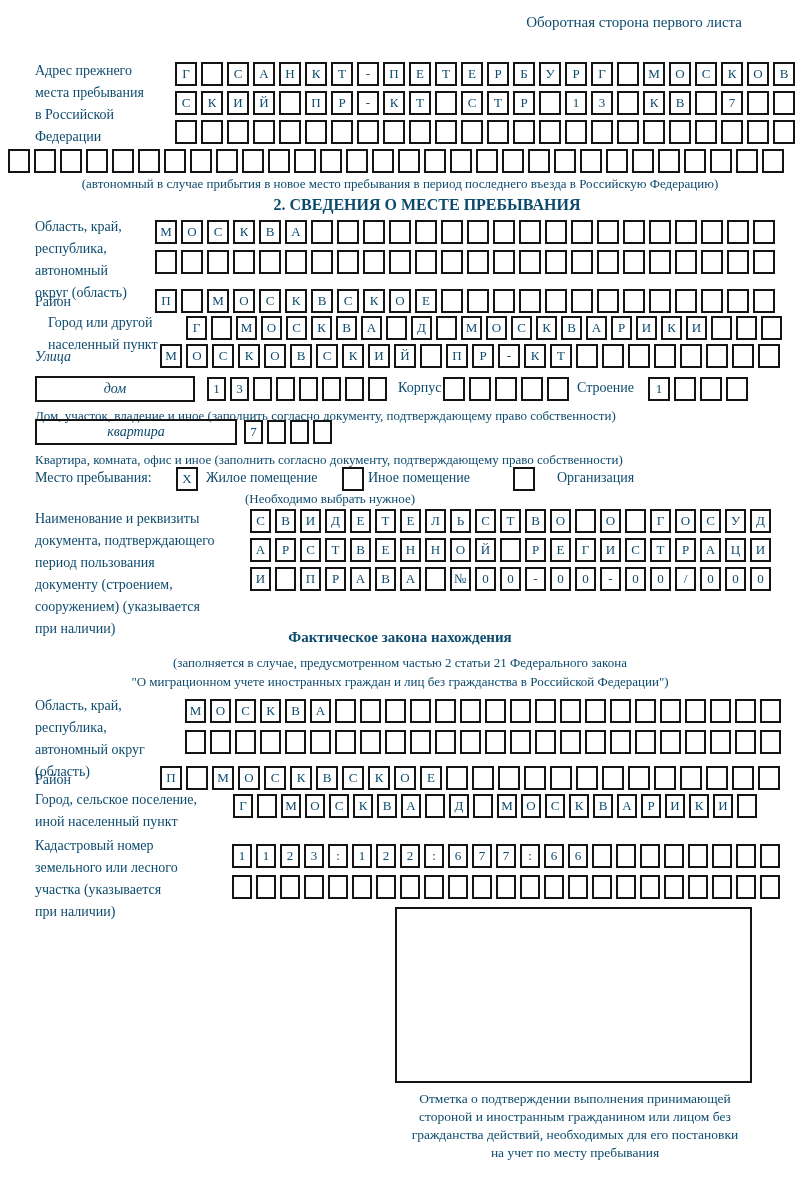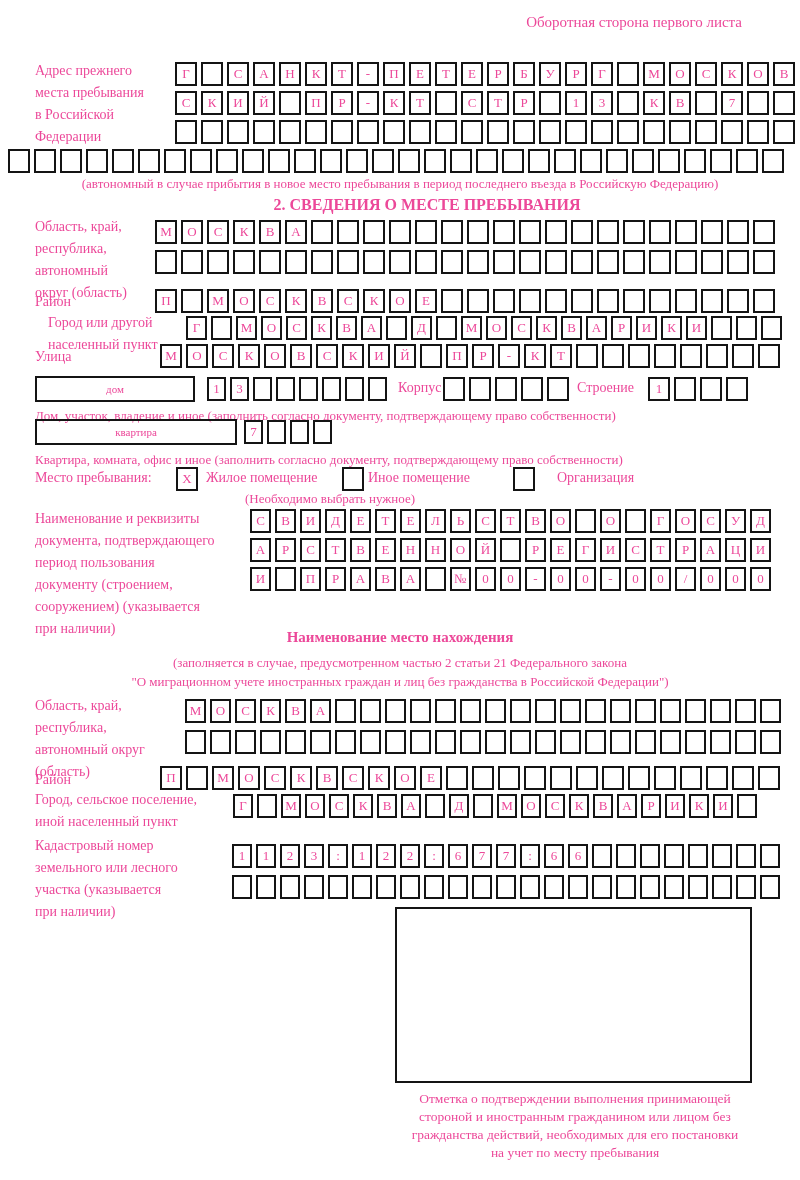--- a/index.html
+++ b/index.html
@@ -1,36 +1,36 @@
 <!DOCTYPE html>
 <html><head>
 <meta charset="utf-8">
 <style>
   html,body{margin:0;padding:0;background:#fff;}
-  .page{position:relative;width:800px;height:1180px;background:#fff;color:#ec4899;
+  .page{position:relative;width:800px;height:1180px;background:#fff;color:#0c4a6e;
         font-family:"Liberation Serif","DejaVu Serif",serif;overflow:hidden;}
   .abs{position:absolute;}
   .title{font-size:15px;}
   .label{font-size:14px;line-height:22px;}
   .note{font-size:13px;}
   .center{text-align:center;}
   .sec-header{font-size:16px;font-weight:bold;}
   .sub-header{font-size:15px;font-weight:bold;}
   .boxrow{display:flex;gap:4px;position:absolute;}
   .cell{width:22px;height:24px;border:2px solid #141414;box-sizing:border-box;
         display:flex;align-items:center;justify-content:center;
         font-size:13px;background:#fff;flex:0 0 auto;}
   .tight  .cell{width:21px;}
   .tight20 .cell{width:20px;}
   .compact .cell{width:19px;}
   .docrow .cell{width:21px;}
   .cellbox{width:22px;height:24px;border:2px solid #141414;box-sizing:border-box;
         display:flex;align-items:center;justify-content:center;font-size:13px;}
   .widebox{border:2px solid #141414;box-sizing:border-box;height:26px;
-        display:flex;align-items:center;justify-content:center;font-size:11px;}
+        display:flex;align-items:center;justify-content:center;font-size:14px;font-style:italic;}
   .inline-label{font-size:14px;}
   .stamp-box{border:2px solid #141414;box-sizing:border-box;background:#fff;}
   .caption{font-size:13.5px;line-height:18px;}
 </style>
 </head>
 <body>
 
 <div class="page">
 
   <div class="abs title" style="top:14px;left:0;width:742px;text-align:right;">Оборотная сторона первого листа</div>
@@ -266,21 +266,21 @@
       <div class="cell">А</div>
       <div class="cell">Р</div>
       <div class="cell">И</div>
       <div class="cell">К</div>
       <div class="cell">И</div>
       <div class="cell"></div>
       <div class="cell"></div>
       <div class="cell"></div>
     </div>
 
-  <div class="abs label" style="top:346px;left:35px;">Улица</div>
+  <div class="abs label" style="top:346px;left:35px;font-style:italic;">Улица</div>
   <div class="boxrow" style="top:344px;left:160px;">
       <div class="cell">М</div>
       <div class="cell">О</div>
       <div class="cell">С</div>
       <div class="cell">К</div>
       <div class="cell">О</div>
       <div class="cell">В</div>
       <div class="cell">С</div>
       <div class="cell">К</div>
       <div class="cell">И</div>
@@ -418,21 +418,21 @@
       <div class="cell">0</div>
       <div class="cell">-</div>
       <div class="cell">0</div>
       <div class="cell">0</div>
       <div class="cell">/</div>
       <div class="cell">0</div>
       <div class="cell">0</div>
       <div class="cell">0</div>
     </div>
 
-  <div class="abs sub-header center" style="top:629px;left:0;width:800px;">Наименование место нахождения</div>
+  <div class="abs sub-header center" style="top:629px;left:0;width:800px;">Фактическое закона нахождения</div>
   <div class="abs note center" style="top:655px;left:0;width:800px;">(заполняется в случае, предусмотренном частью 2 статьи 21 Федерального закона</div>
   <div class="abs note center" style="top:674px;left:0;width:800px;">"О миграционном учете иностранных граждан и лиц без гражданства в Российской Федерации")</div>
 
   <div class="abs label" style="top:695px;left:35px;width:150px;">
       <div>Область, край,</div>
       <div>республика,</div>
       <div>автономный округ</div>
       <div>(область)</div>
     </div>
   <div class="boxrow tight" style="top:699px;left:185px;">

